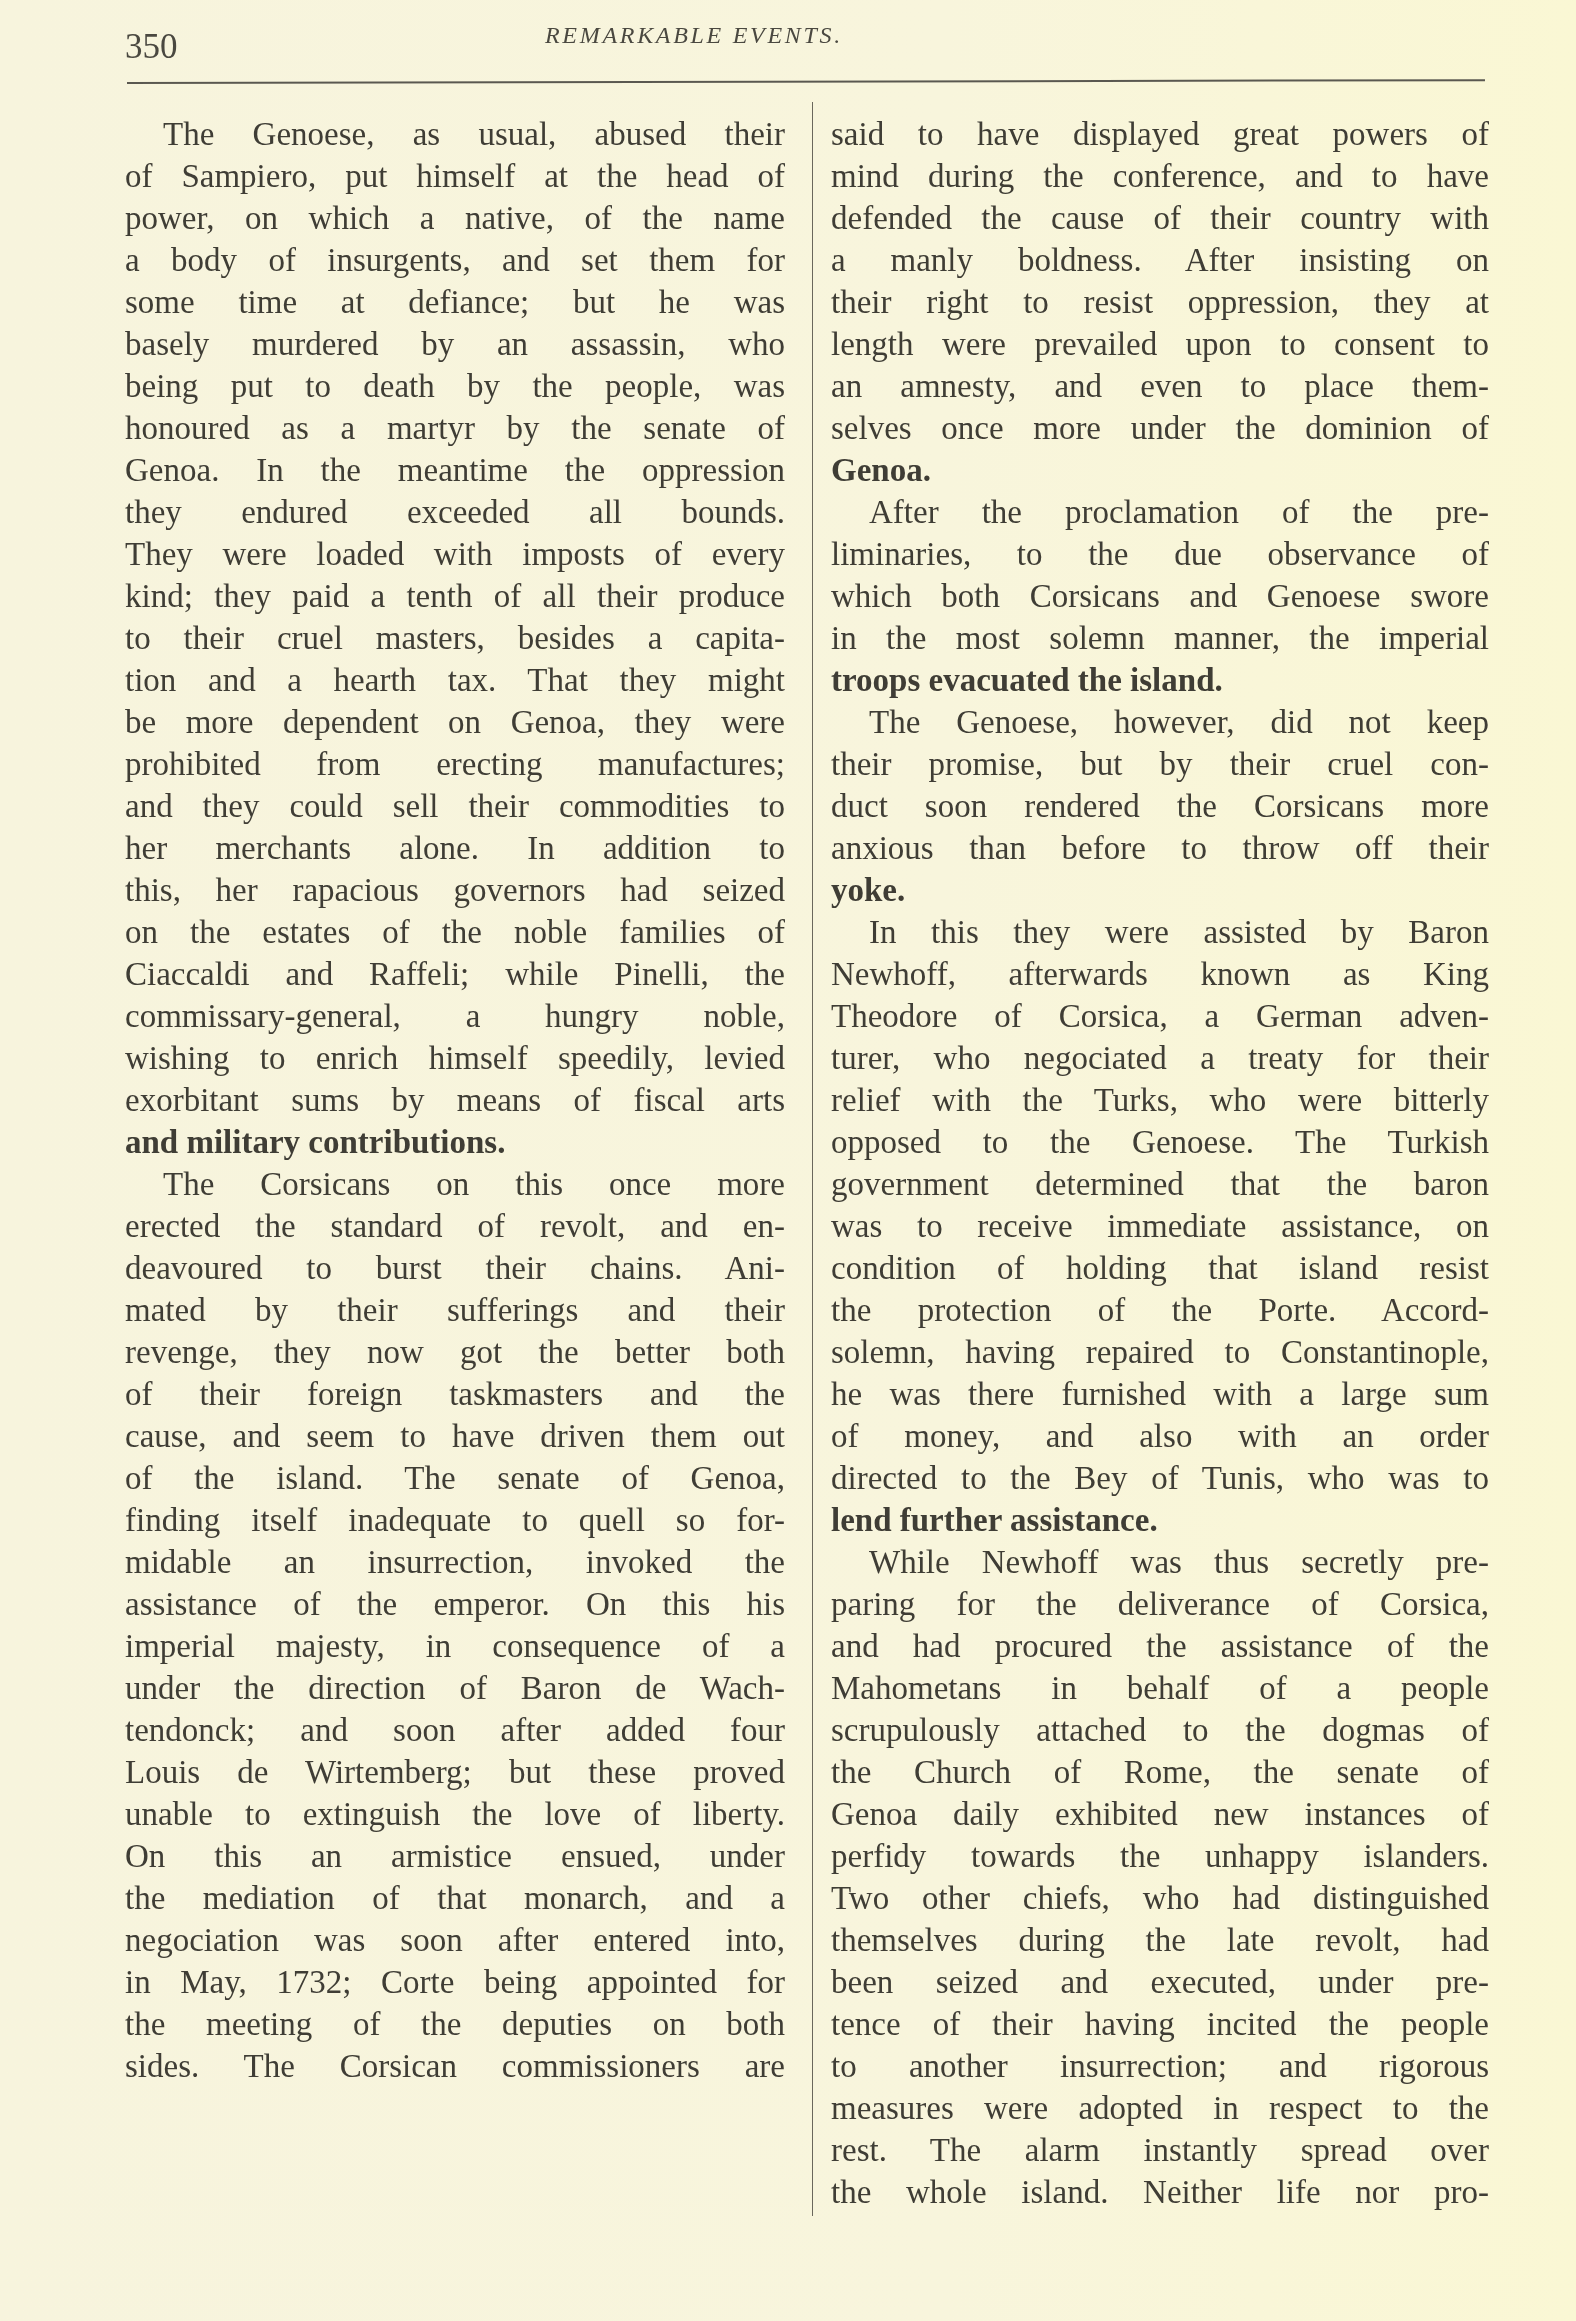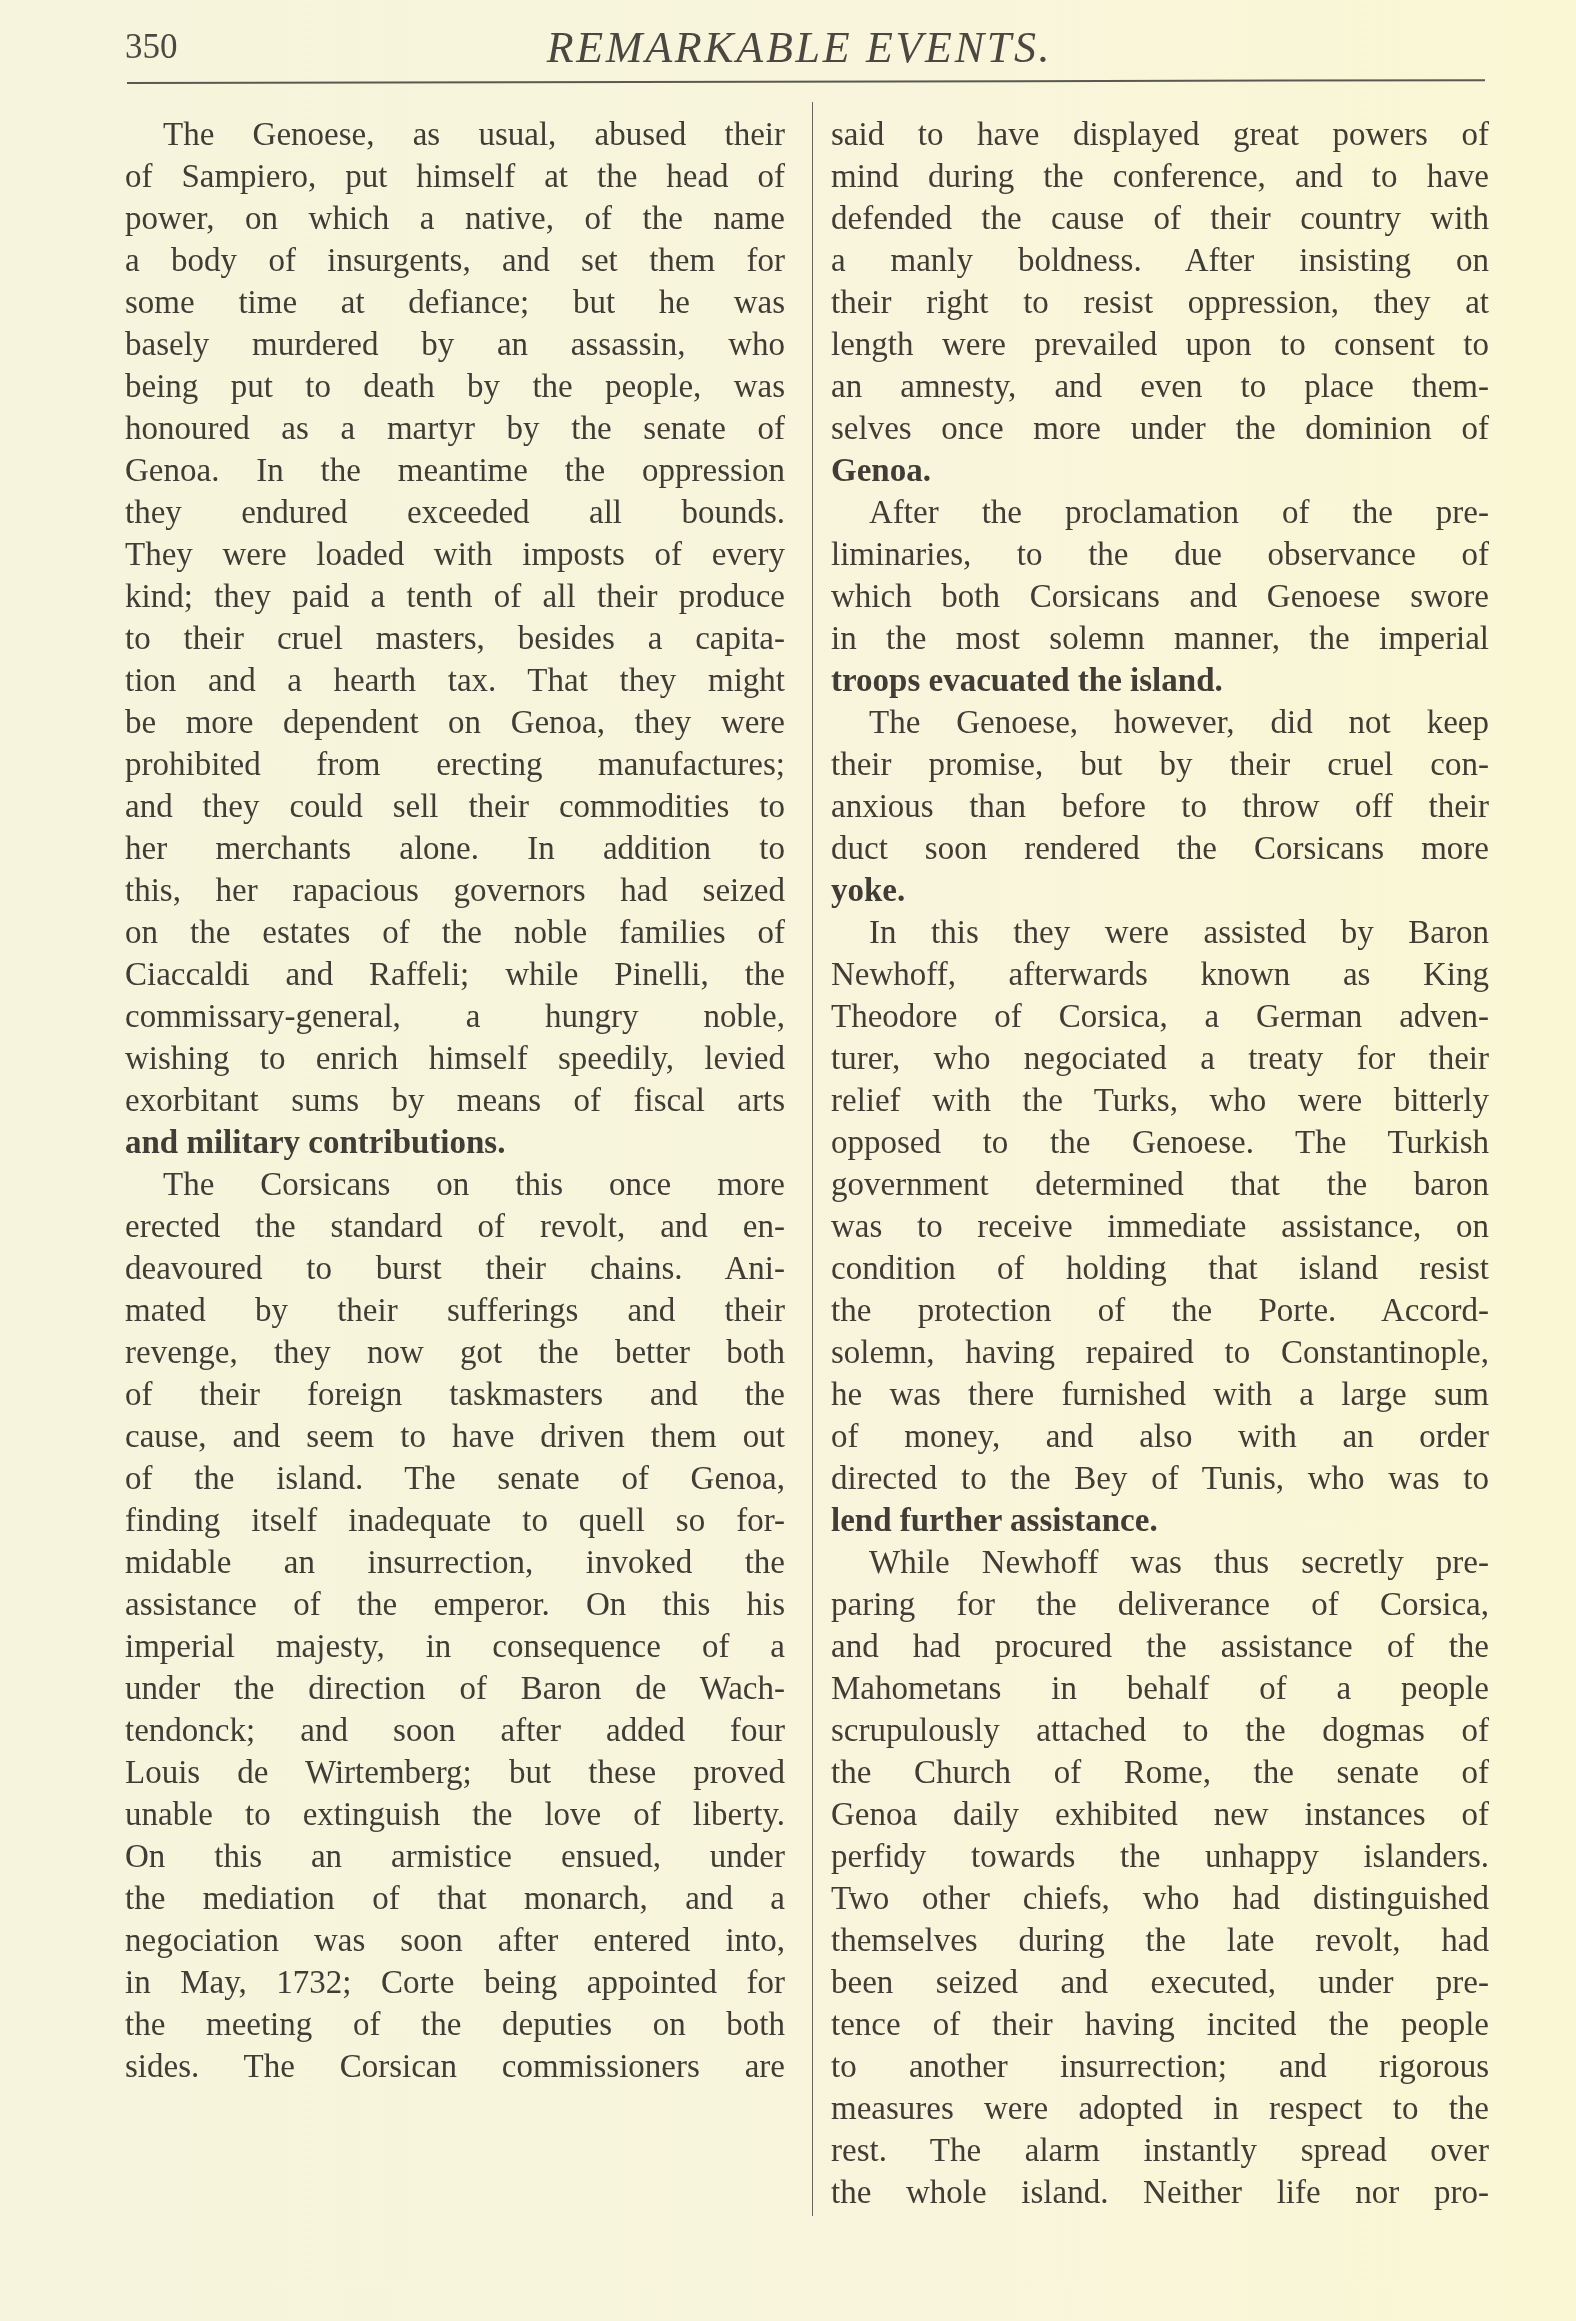--- a/index.html
+++ b/index.html
@@ -7,22 +7,22 @@
     width: 1576px; height: 2322px; position: relative; overflow: hidden;
     background: linear-gradient(90deg, #f7f4dd 0%, #f8f5dc 60%, #faf7d4 100%);
     font-family: "Liberation Serif", "DejaVu Serif", serif;
     color: #3f3d35;
   }
   .page-number {
     position: absolute; left: 125px; top: 27px;
     font-size: 35px; color: #4a4840; letter-spacing: 0;
   }
   .running-head {
-    position: absolute; left: 545px; top: 22px; width: 509px; text-align: center;
-    font-size: 44px; font-style: italic; letter-spacing: 2.7px; color: #4a4840;
+    position: absolute; left: 545px; top: 22px; width: 509px; 
+    font-size: 24px; font-style: italic; letter-spacing: 2.7px; color: #4a4840;
   }
   .head-rule {
     position: absolute; left: 127px; top: 82px; width: 1358px; height: 0;
     border-top: 2.7px solid #5a5850;
     transform: rotate(-0.12deg); transform-origin: left;
   }
   .col-divider {
     position: absolute; left: 812px; top: 102px; width: 0; height: 2114px;
     border-left: 1.8px solid #6a675c;
   }
@@ -104,22 +104,22 @@
     <div class="line">an amnesty, and even to place them-</div>
     <div class="line">selves once more under the dominion of</div>
     <div class="line last">Genoa.</div>
     <div class="line indent">After the proclamation of the pre-</div>
     <div class="line">liminaries, to the due observance of</div>
     <div class="line">which both Corsicans and Genoese swore</div>
     <div class="line">in the most solemn manner, the imperial</div>
     <div class="line last">troops evacuated the island.</div>
     <div class="line indent">The Genoese, however, did not keep</div>
     <div class="line">their promise, but by their cruel con-</div>
+    <div class="line">duct soon rendered the Corsicans more</div>
     <div class="line">anxious than before to throw off their</div>
-    <div class="line">duct soon rendered the Corsicans more</div>
     <div class="line last">yoke.</div>
     <div class="line indent">In this they were assisted by Baron</div>
     <div class="line">Newhoff, afterwards known as King</div>
     <div class="line">Theodore of Corsica, a German adven-</div>
     <div class="line">turer, who negociated a treaty for their</div>
     <div class="line">relief with the Turks, who were bitterly</div>
     <div class="line">opposed to the Genoese. The Turkish</div>
     <div class="line">government determined that the baron</div>
     <div class="line">was to receive immediate assistance, on</div>
     <div class="line">condition of holding that island resist</div>

